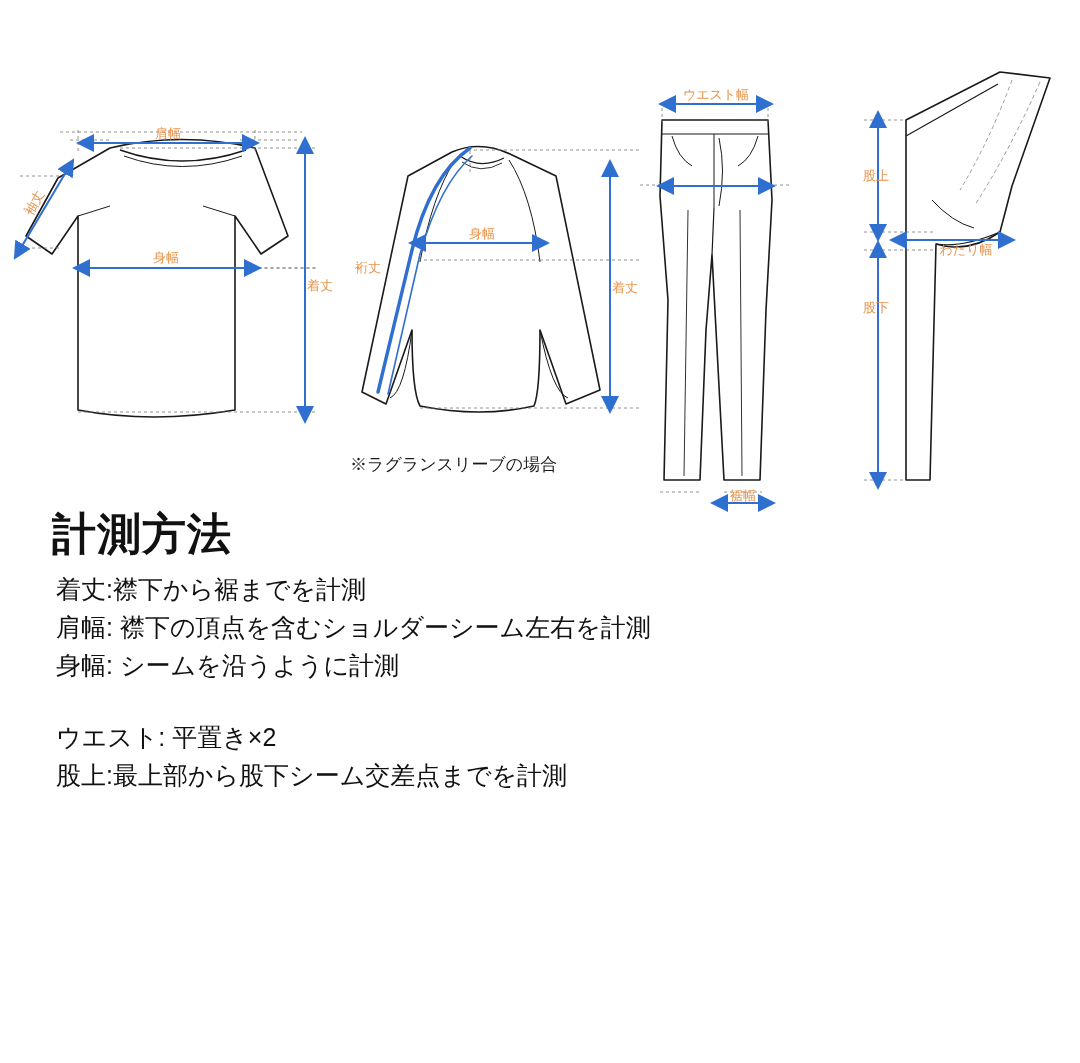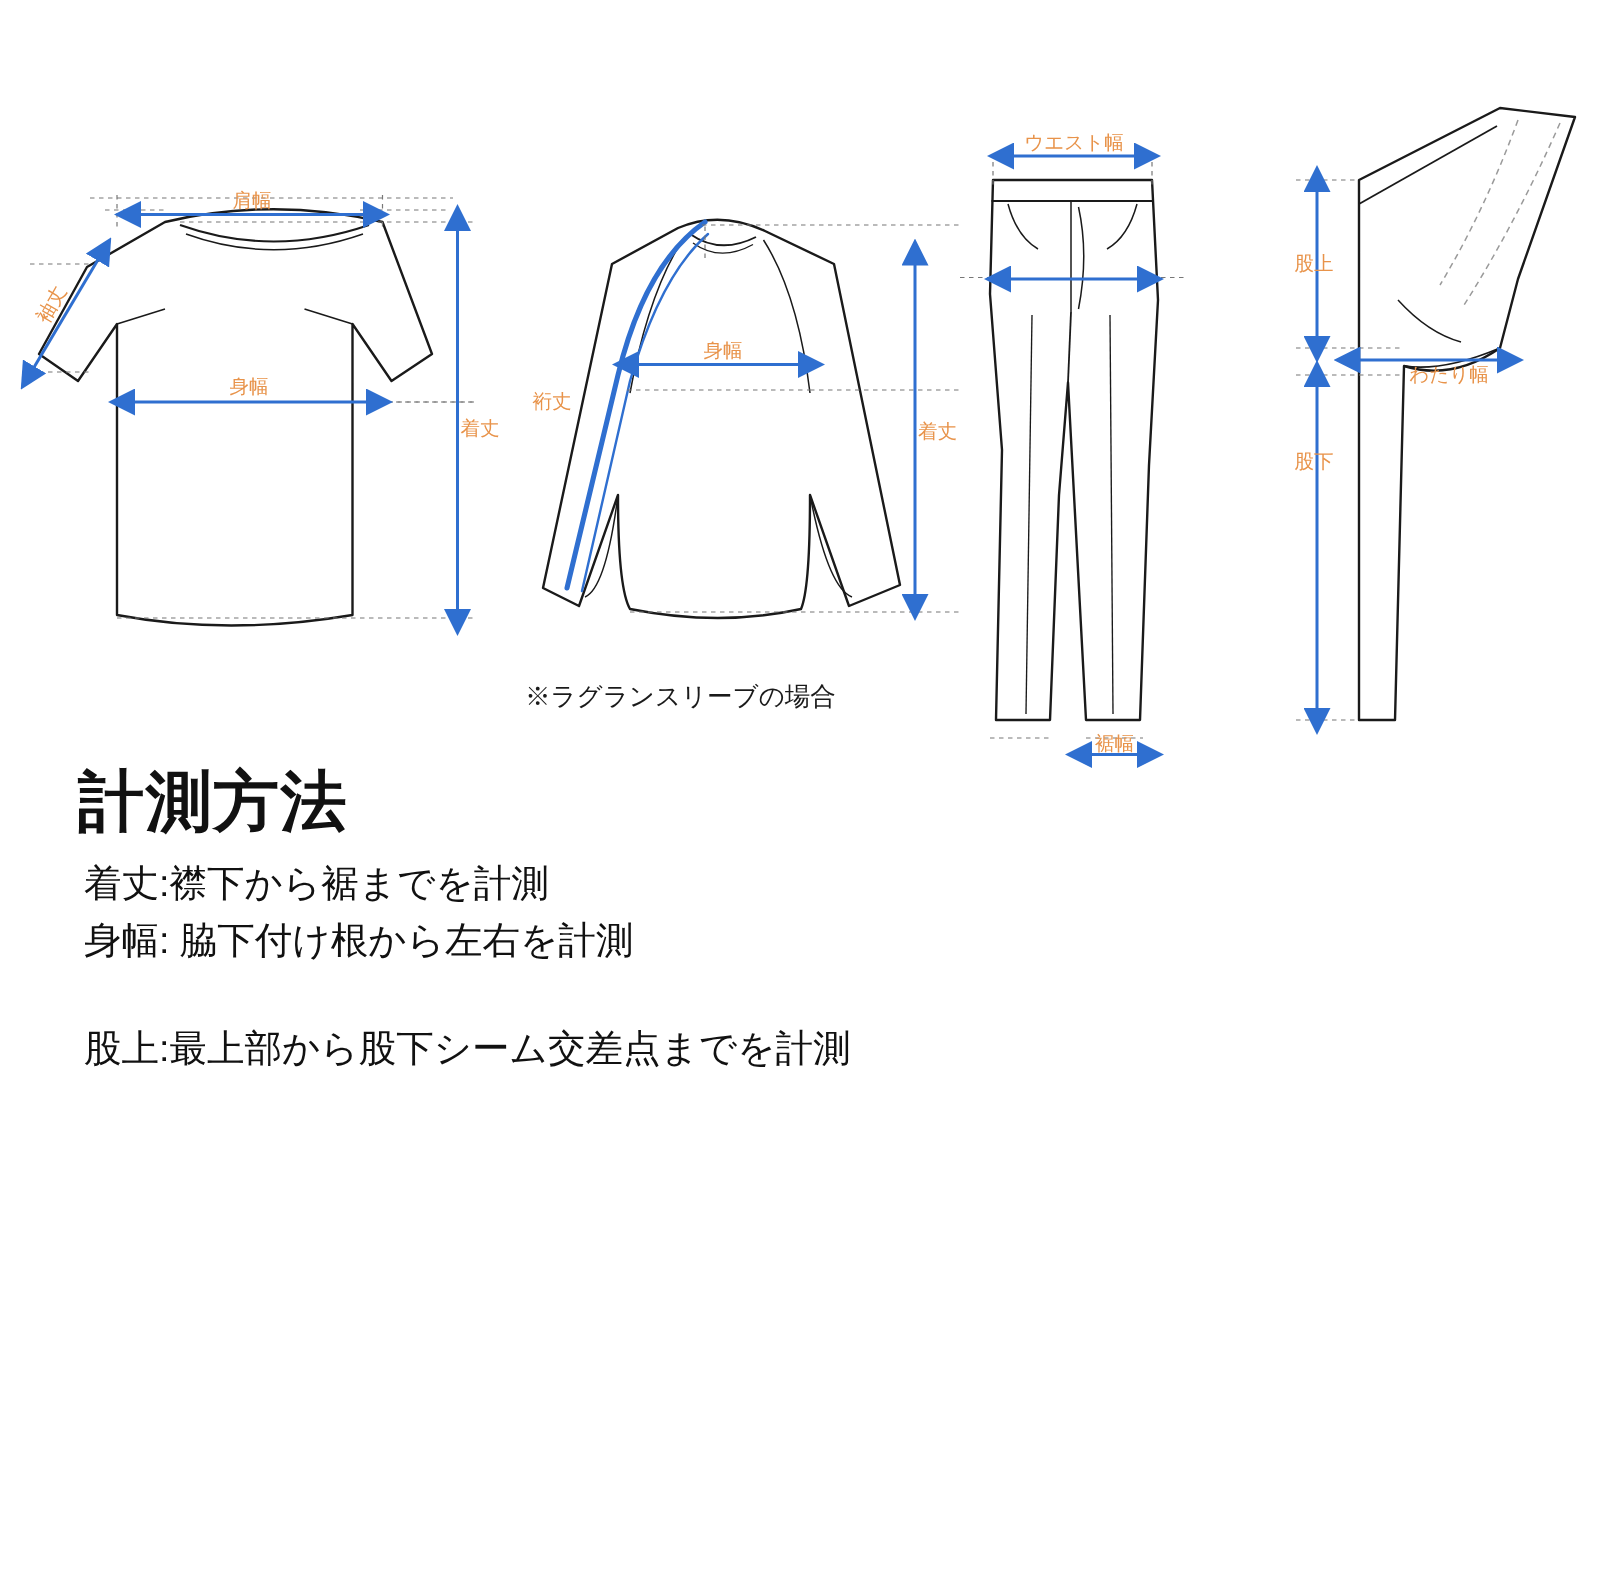--- a/index.html
+++ b/index.html
@@ -195,19 +195,21 @@
       <line x1="878" y1="256" x2="878" y2="474" stroke="#2f6fd0" stroke-width="2" marker-start="url(#arrL)" marker-end="url(#arrR)"></line>
       <text class="dim-label" x="876" y="312" text-anchor="middle">股下</text>
     </g>
   </svg>
 </div>
 
 <div id="text-area">
   <h1 id="method-title">計測方法</h1>
   <ul class="lines">
     <li>着丈:襟下から裾までを計測</li>
-    <li>身幅: 脇下付け根から左右を計測</li>
+    <li>肩幅: 襟下の頂点を含むショルダーシーム左右を計測</li>
+    <li>身幅: シームを沿うように計測</li>
   </ul>
   <div class="spacer"></div>
   <ul class="lines">
+    <li>ウエスト: 平置き×2</li>
     <li>股上:最上部から股下シーム交差点までを計測</li>
   </ul>
 </div>
 
 </body></html>

